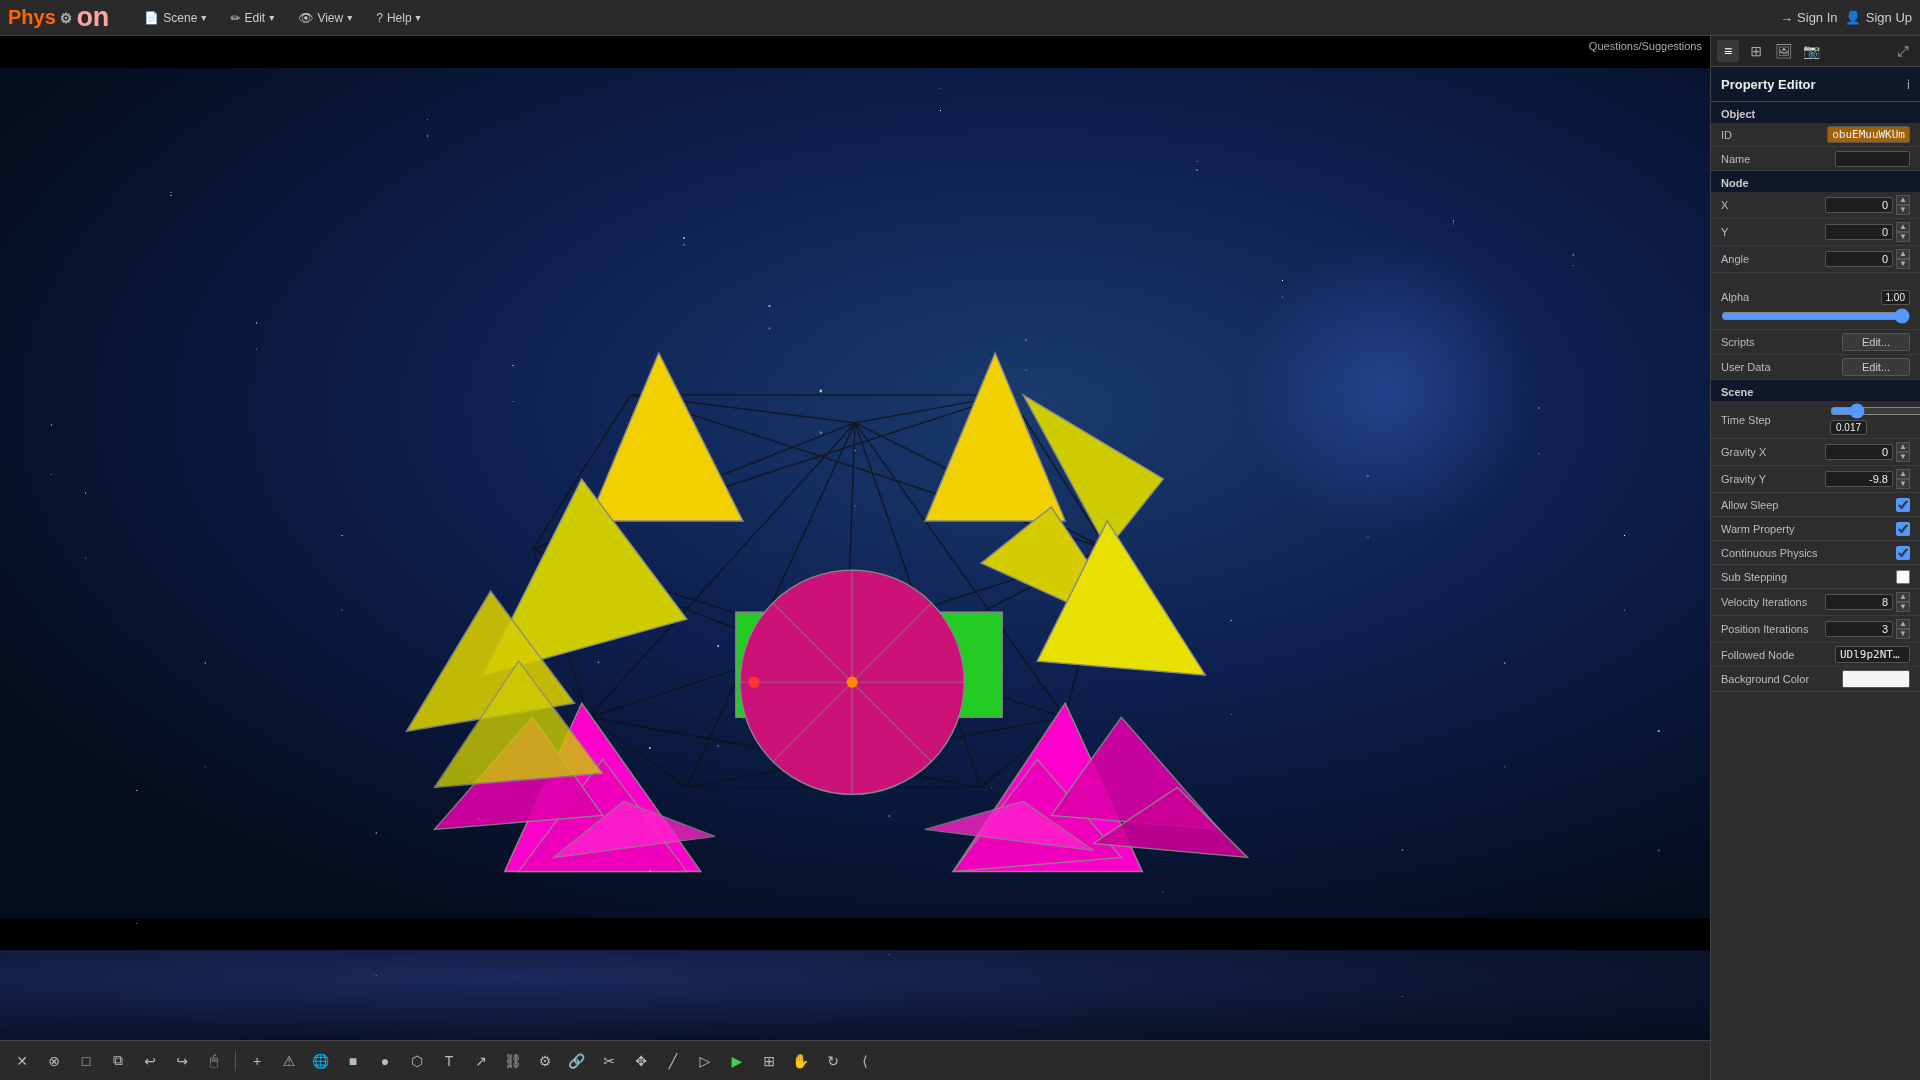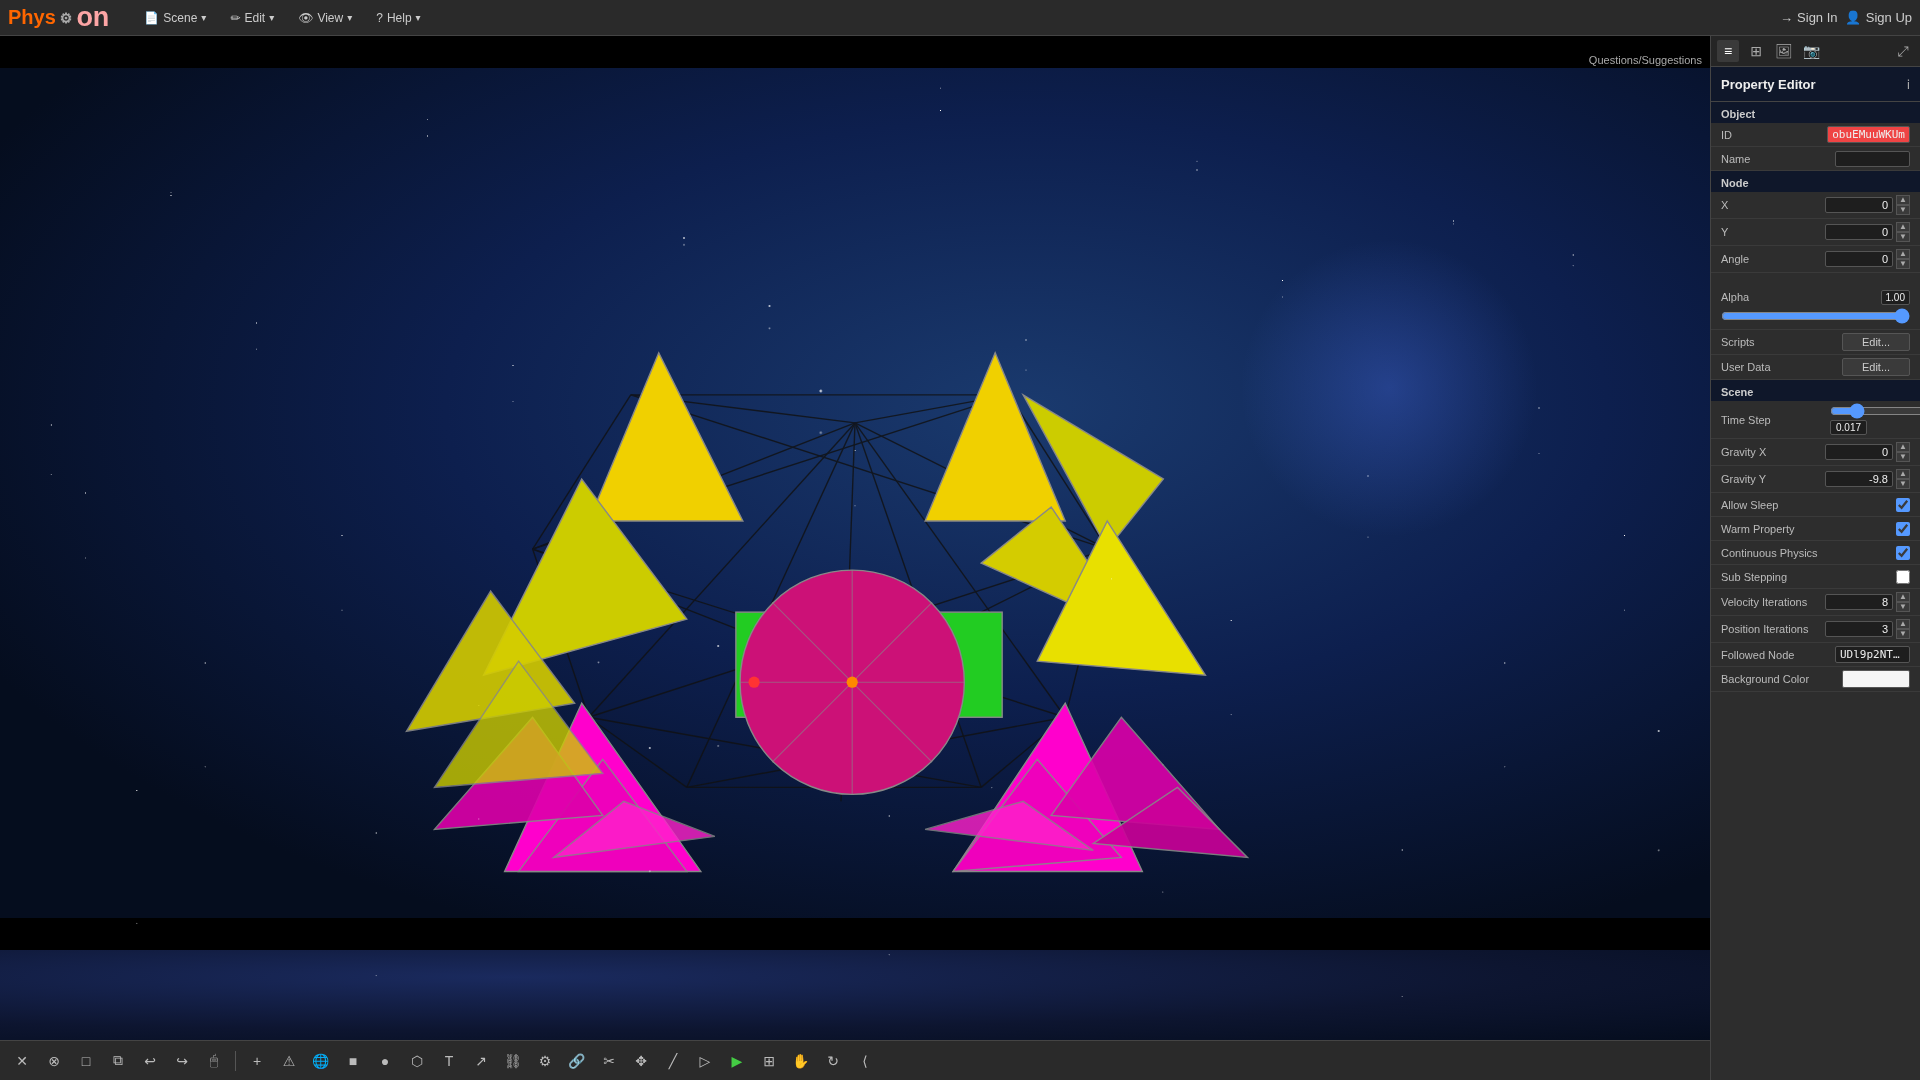--- a/index.html
+++ b/index.html
@@ -57,21 +57,21 @@
       flex: 1;
       display: flex;
       flex-direction: column;
       position: relative;
       overflow: hidden;
     }
 
     
     #suggestions-bar {
       position: absolute;
-      top: 14px;
+      top: 0;
       right: 0;
       padding: 4px 8px;
       color: #aaa;
       font-size: 11px;
       z-index: 10;
     }
 
     
     .black-bar {
       background: #000;
@@ -558,21 +558,21 @@
     <div id="prop-editor-header">
       <span id="prop-editor-title">Property Editor</span>
       <span id="prop-info-icon">ℹ</span>
     </div>
 
     <div class="prop-section-label">Object</div>
 
     <div class="prop-row">
       <span class="prop-label">ID</span>
       <div class="prop-value">
-        <span style="font-size:11px; color:#eee; background:#ef4444; border:1px solid #555; padding:1px 4px; border-radius:2px; font-family:monospace;">obuEMuuWKUm</span>
+        <span style="font-size:11px; color:#eee; background:#a16207; border:1px solid #555; padding:1px 4px; border-radius:2px; font-family:monospace;">obuEMuuWKUm</span>
       </div>
     </div>
 
     <div class="prop-row">
       <span class="prop-label">Name</span>
       <div class="prop-value">
         <input type="text" class="prop-input" style="width: 75px;" value="">
       </div>
     </div>
 

